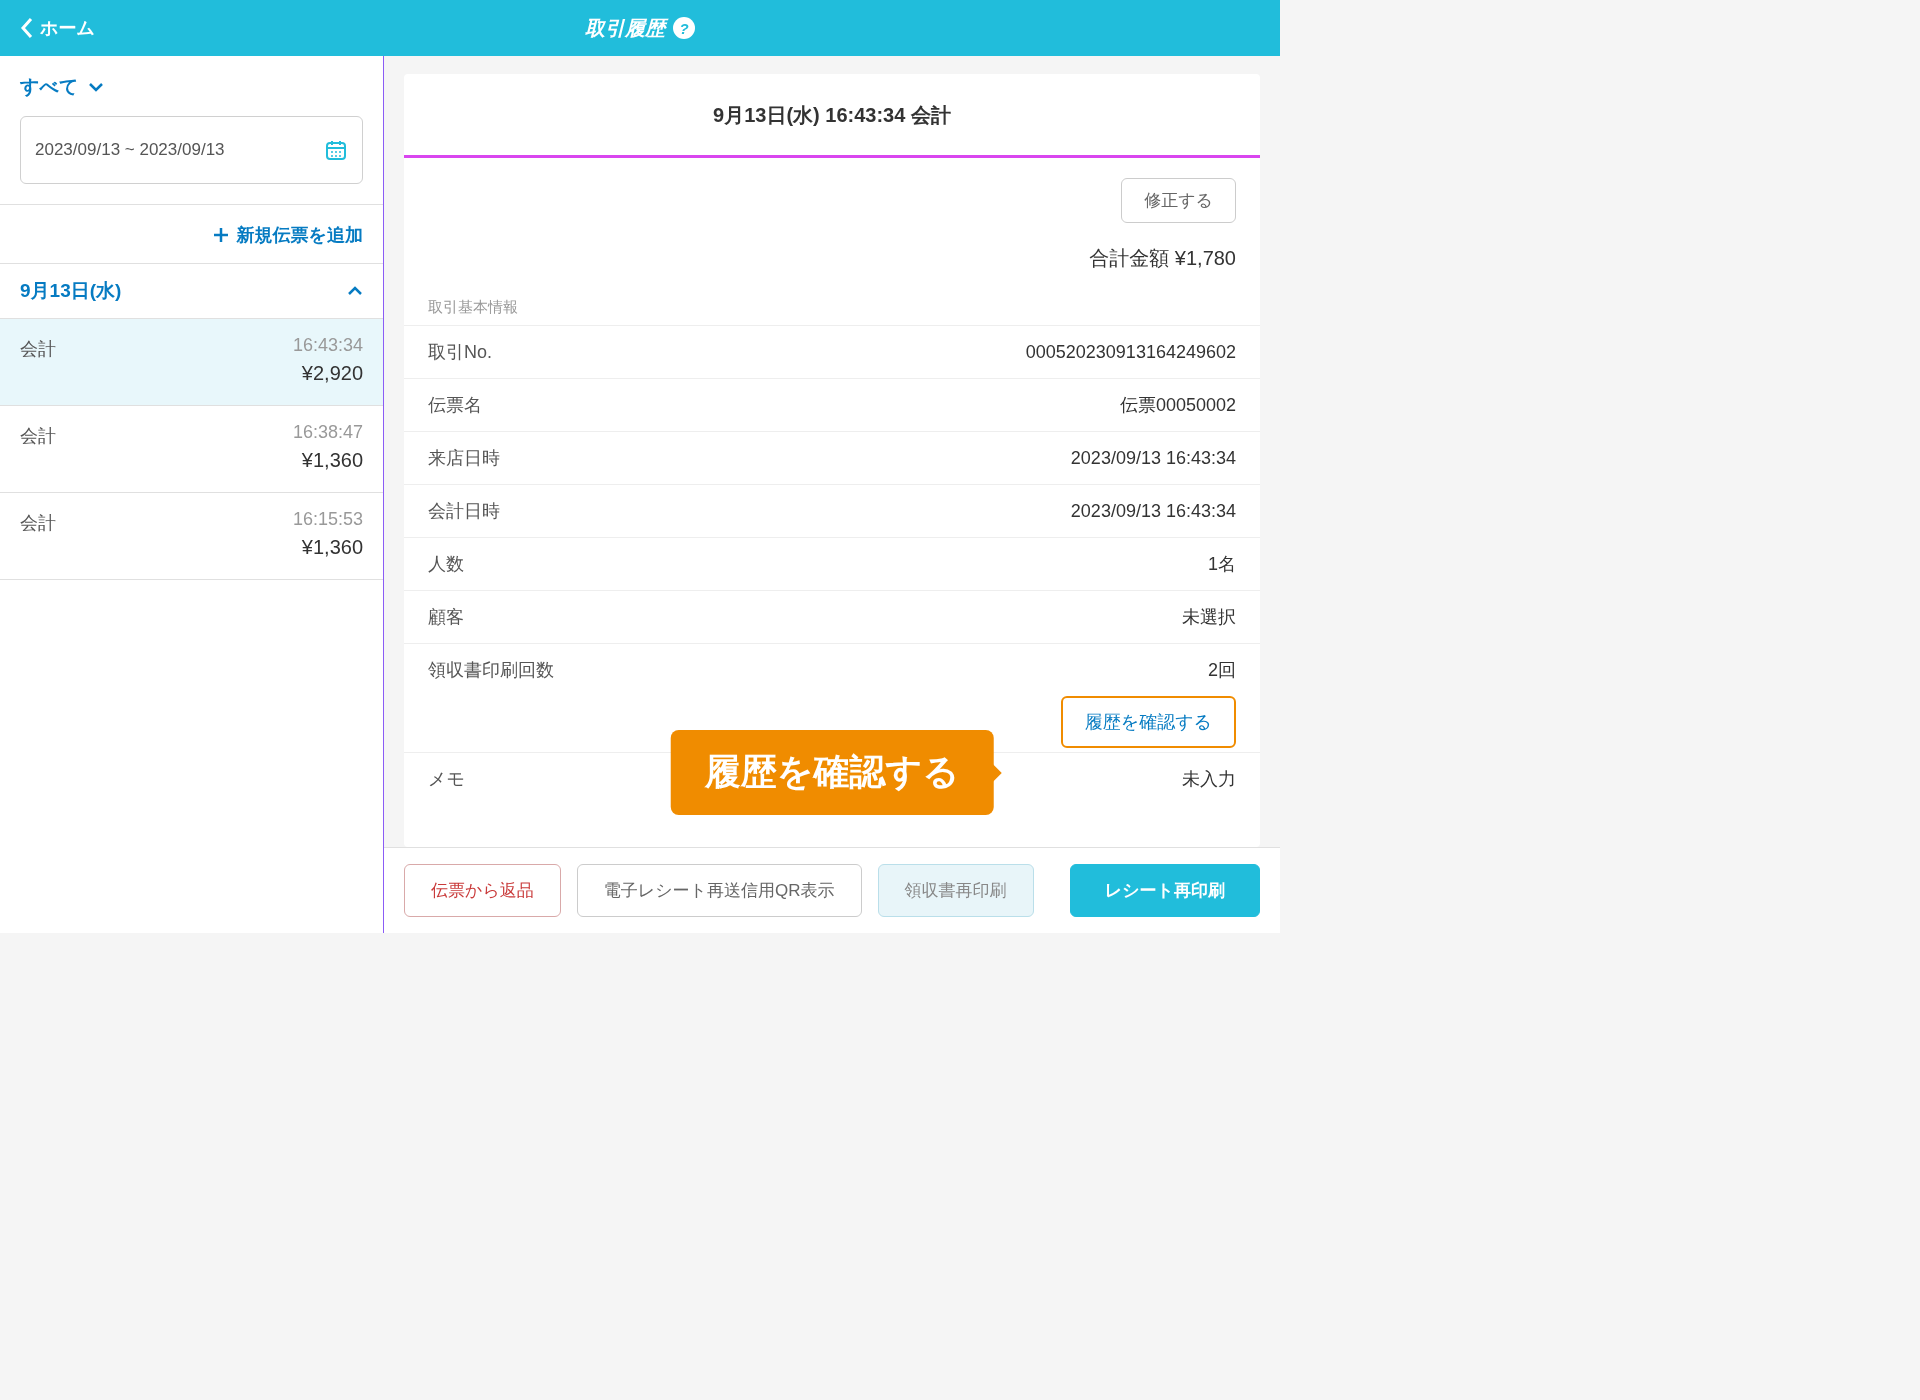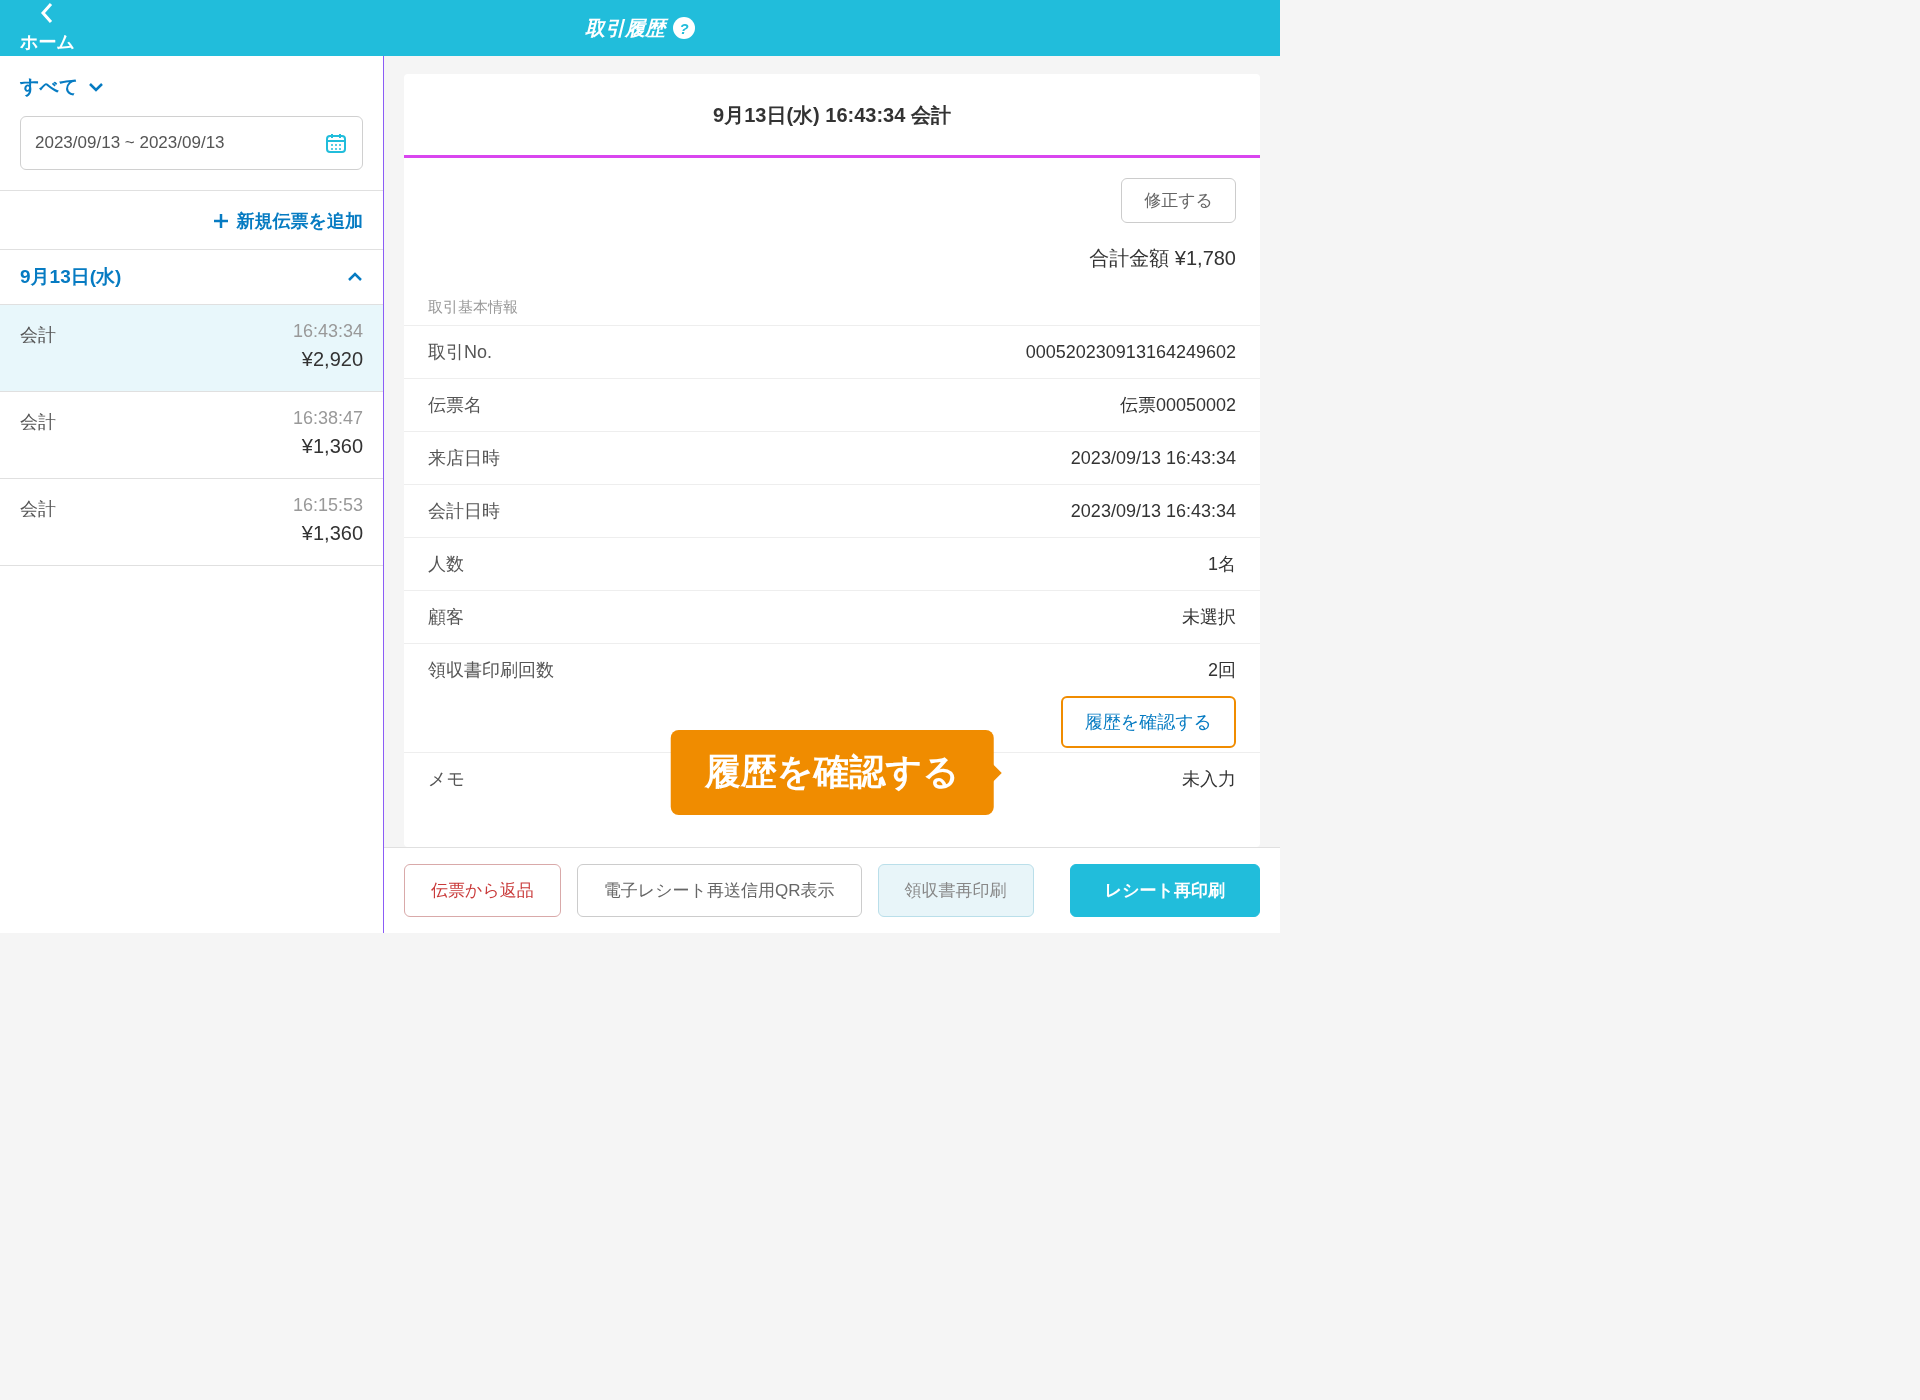--- a/index.html
+++ b/index.html
@@ -20,21 +20,20 @@
       padding: 0 20px;
       position: relative;
     }
     .header-back {
       display: flex;
       align-items: center;
       gap: 6px;
       font-size: 18px;
       font-weight: 600;
       cursor: pointer;
-      flex-direction: column;
     }
     .header-back svg { width: 14px; height: 22px; }
     .header-title {
       position: absolute;
       left: 50%;
       transform: translateX(-50%);
       font-size: 20px;
       font-weight: 700;
       display: flex;
       align-items: center;
@@ -68,21 +67,21 @@
       color: #067BC2;
       font-size: 19px;
       font-weight: 700;
       margin-bottom: 16px;
       cursor: pointer;
     }
     .filter-row svg { width: 16px; height: 10px; }
     .date-picker {
       border: 1px solid #d0d0d0;
       border-radius: 6px;
-      height: 54px;
+      height: 68px;
       display: flex;
       align-items: center;
       padding: 0 14px;
       font-size: 17px;
       color: #555;
       justify-content: space-between;
       cursor: pointer;
     }
     .cal-icon { width: 24px; height: 24px; fill: #21BDDB; }
     .add-row {

